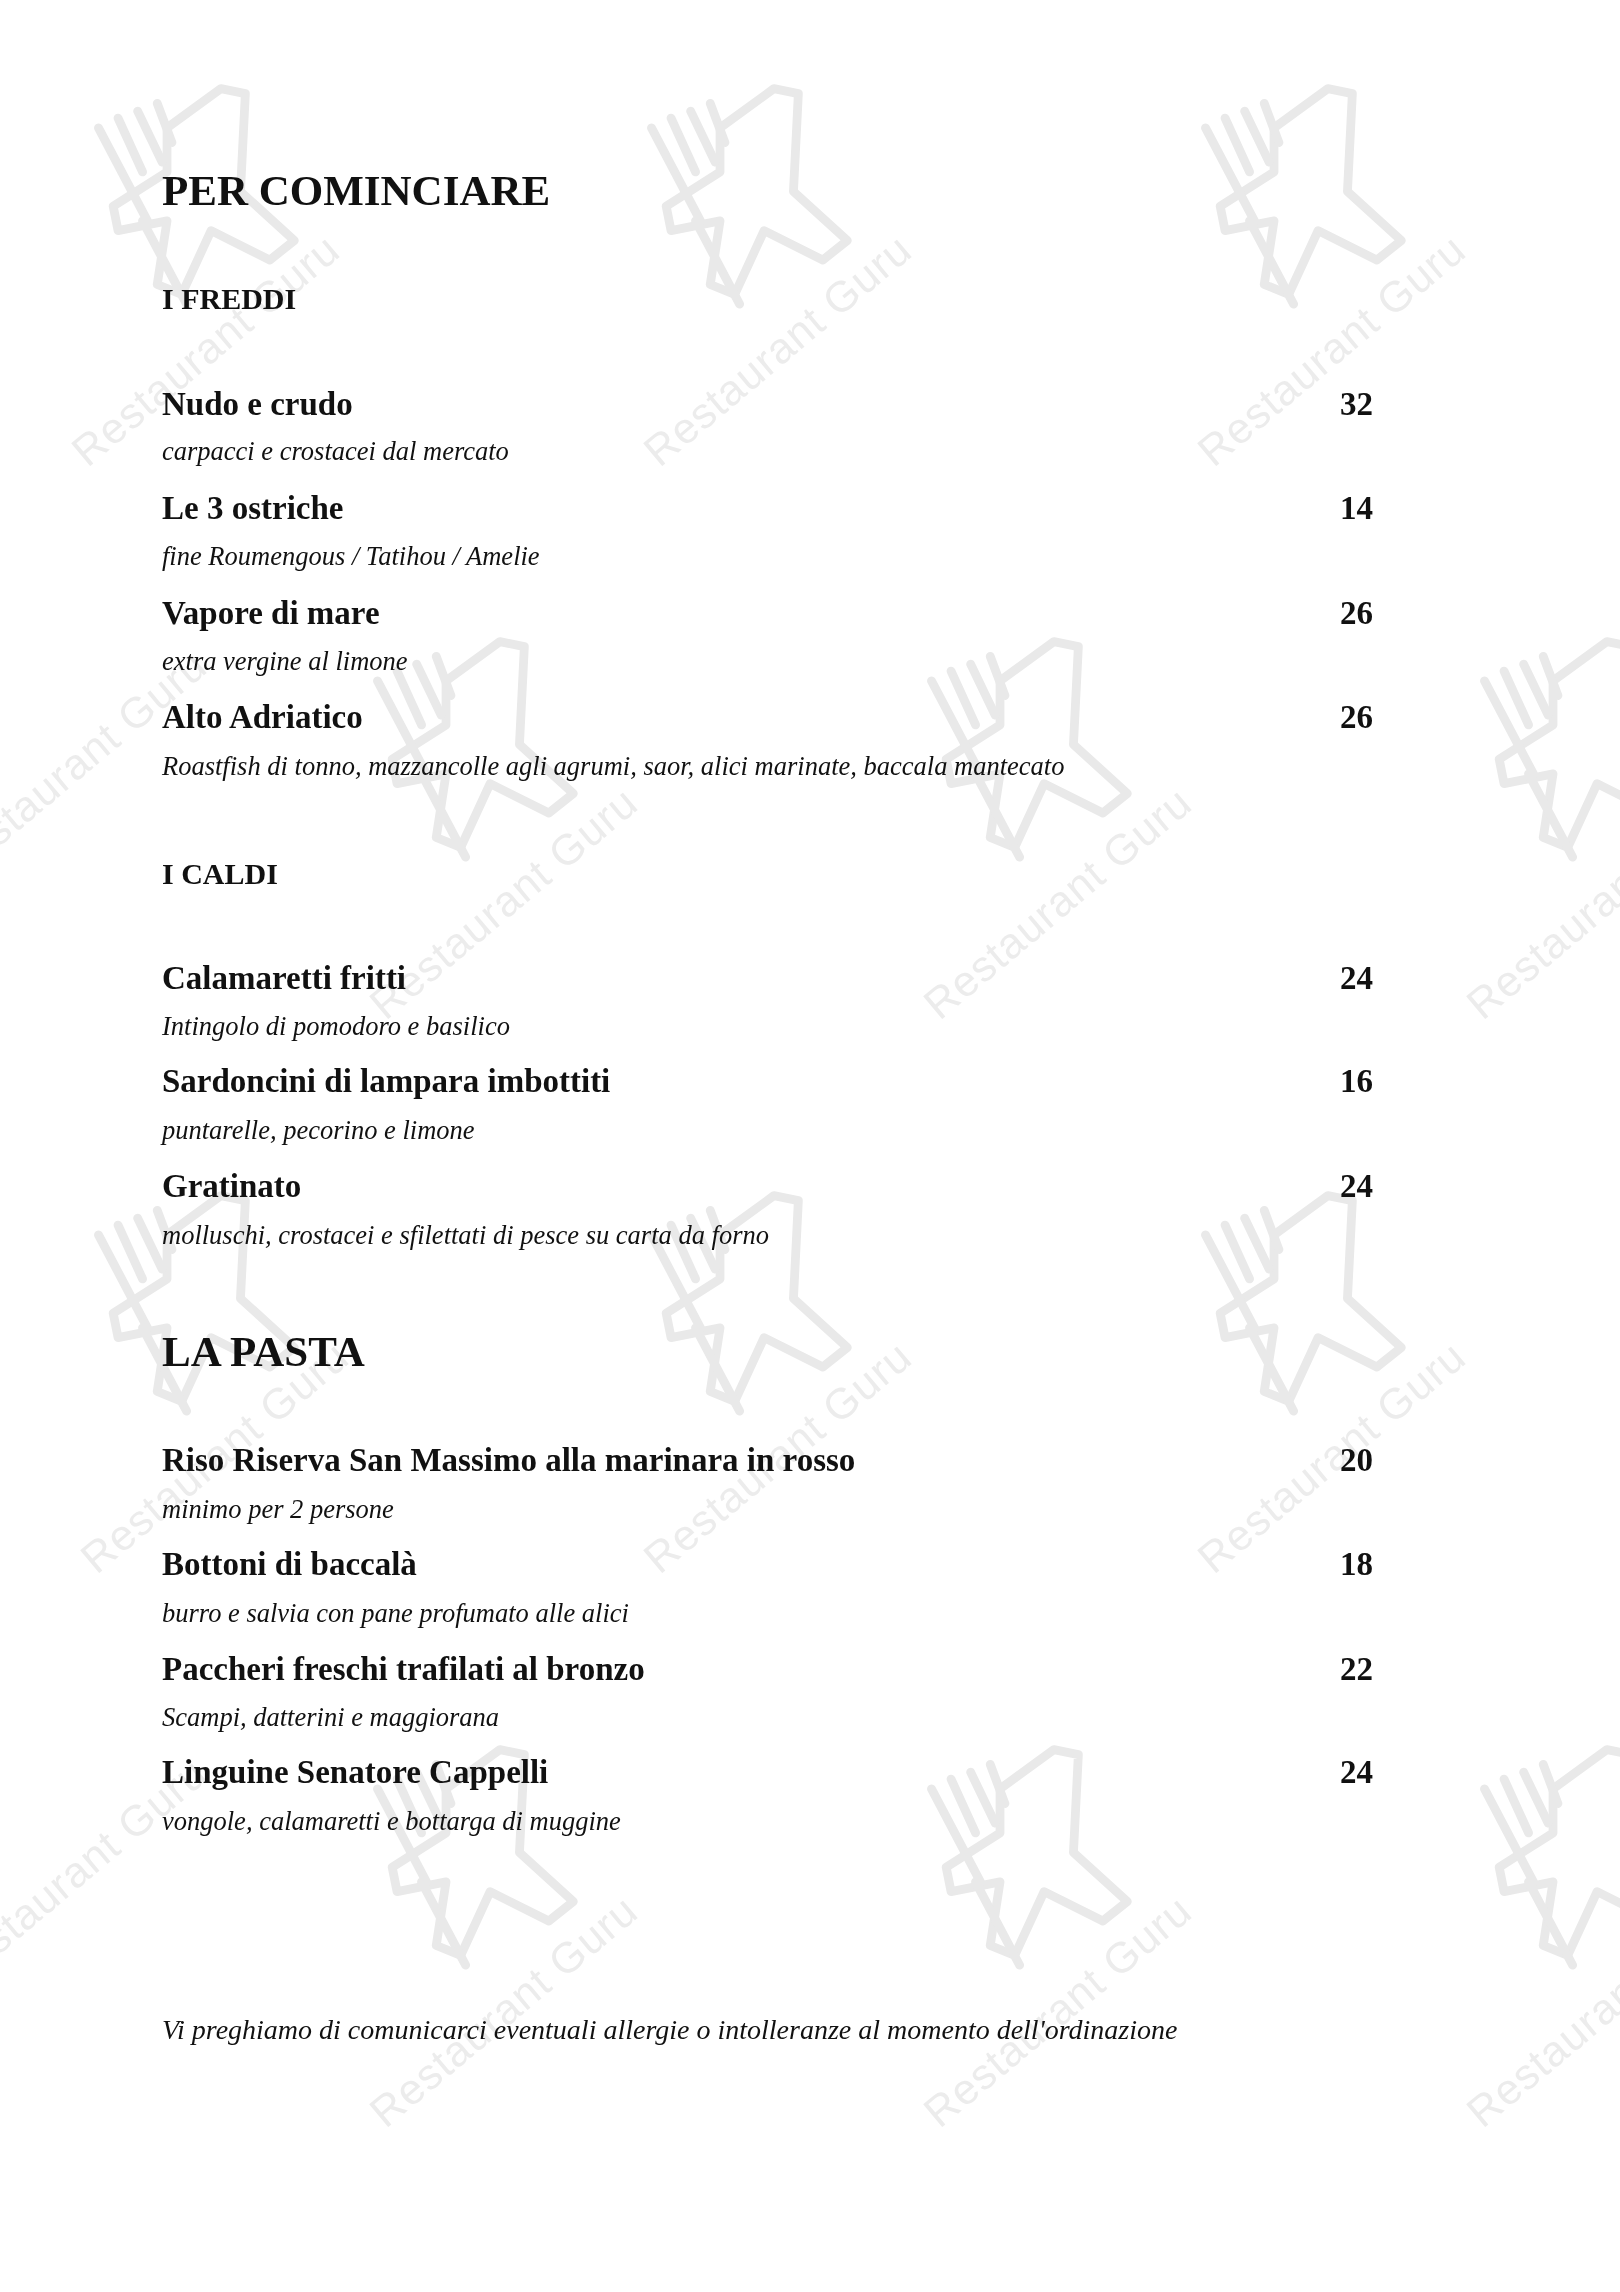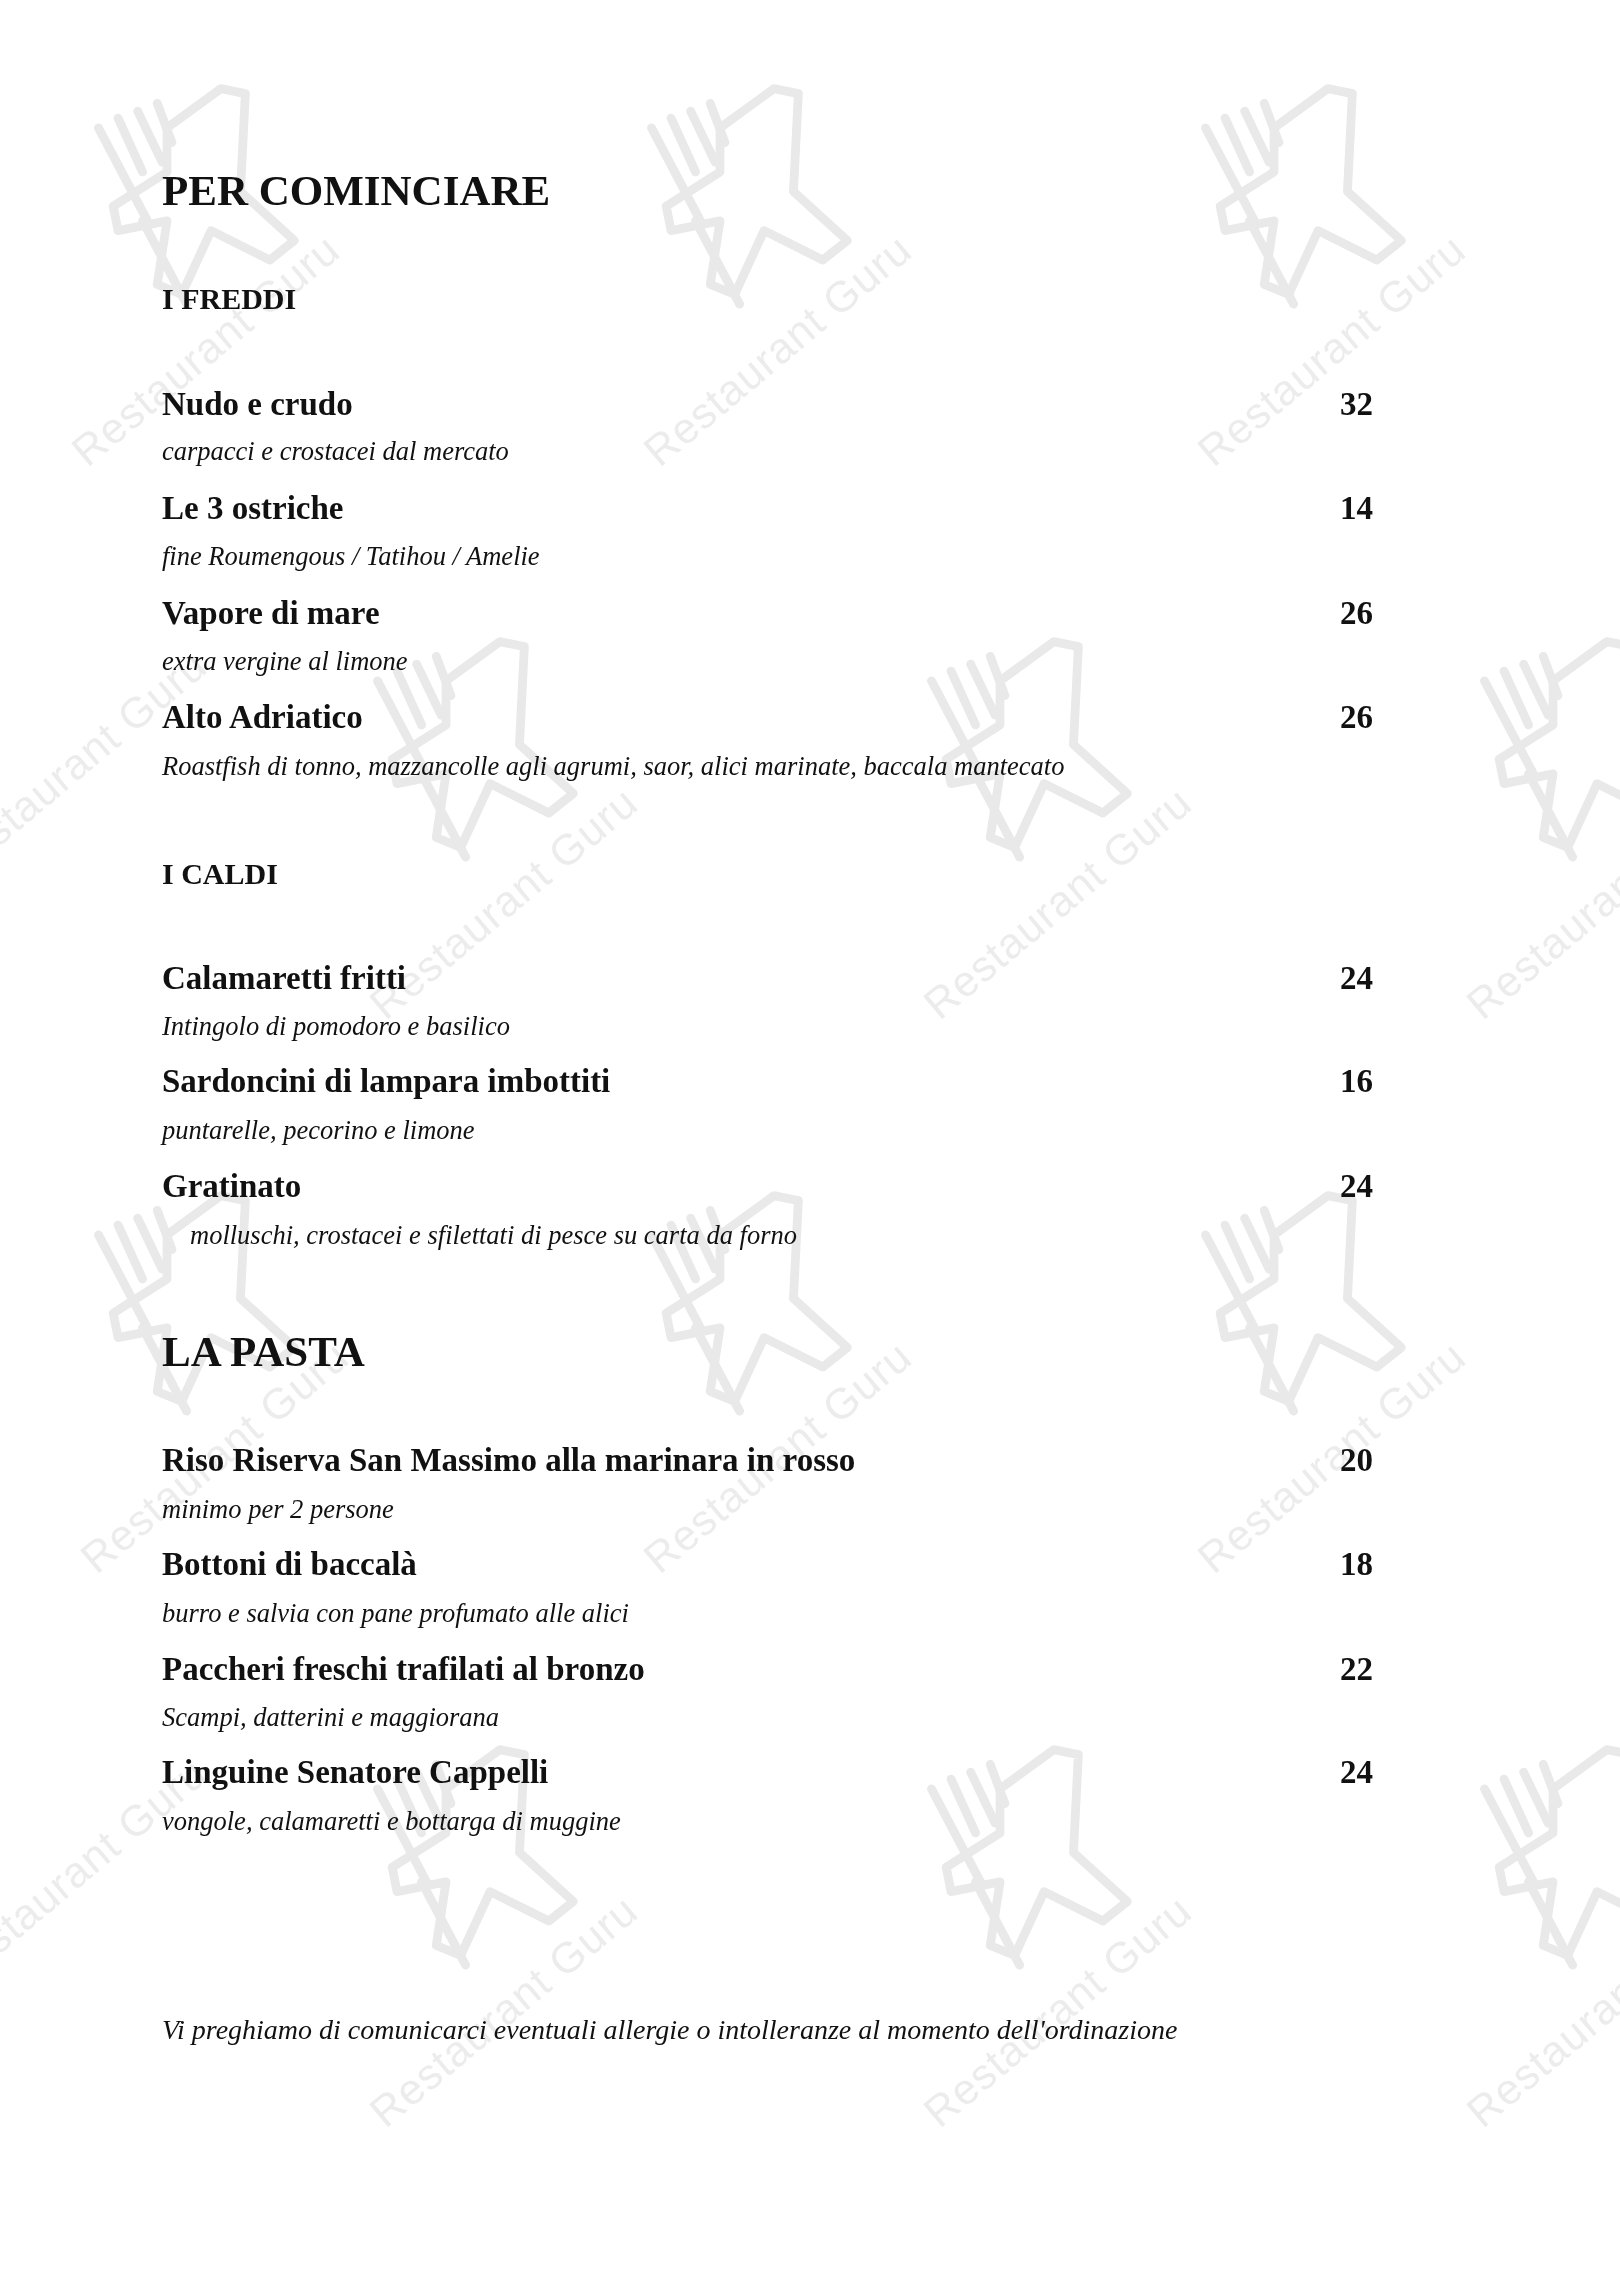--- a/index.html
+++ b/index.html
@@ -179,21 +179,21 @@
     <div class="abs item-desc" style="left:162px; top:1013px;">Intingolo di pomodoro e basilico</div>
   </div>
   <div>
     <div class="abs item-title" style="left:162px; top:1065px;">Sardoncini di lampara imbottiti</div>
     <div class="abs price" style="left:1255px; top:1065px;">16</div>
     <div class="abs item-desc" style="left:162px; top:1117px;">puntarelle, pecorino e limone</div>
   </div>
   <div>
     <div class="abs item-title" style="left:162px; top:1170px;">Gratinato</div>
     <div class="abs price" style="left:1255px; top:1170px;">24</div>
-    <div class="abs item-desc" style="left:162px; top:1222px;margin-left:28px;">molluschi, crostacei e sfilettati di pesce su carta da forno</div>
+    <div class="abs item-desc" style="left:162px; top:1222px;">molluschi, crostacei e sfilettati di pesce su carta da forno</div>
   </div>
 
   <div class="abs h1" style="left:162px; top:1330px;">LA PASTA</div>
 
   <div>
     <div class="abs item-title" style="left:162px; top:1444px;">Riso Riserva San Massimo alla marinara in rosso</div>
     <div class="abs price" style="left:1255px; top:1444px;">20</div>
     <div class="abs item-desc" style="left:162px; top:1496px;">minimo per 2 persone</div>
   </div>
   <div>

